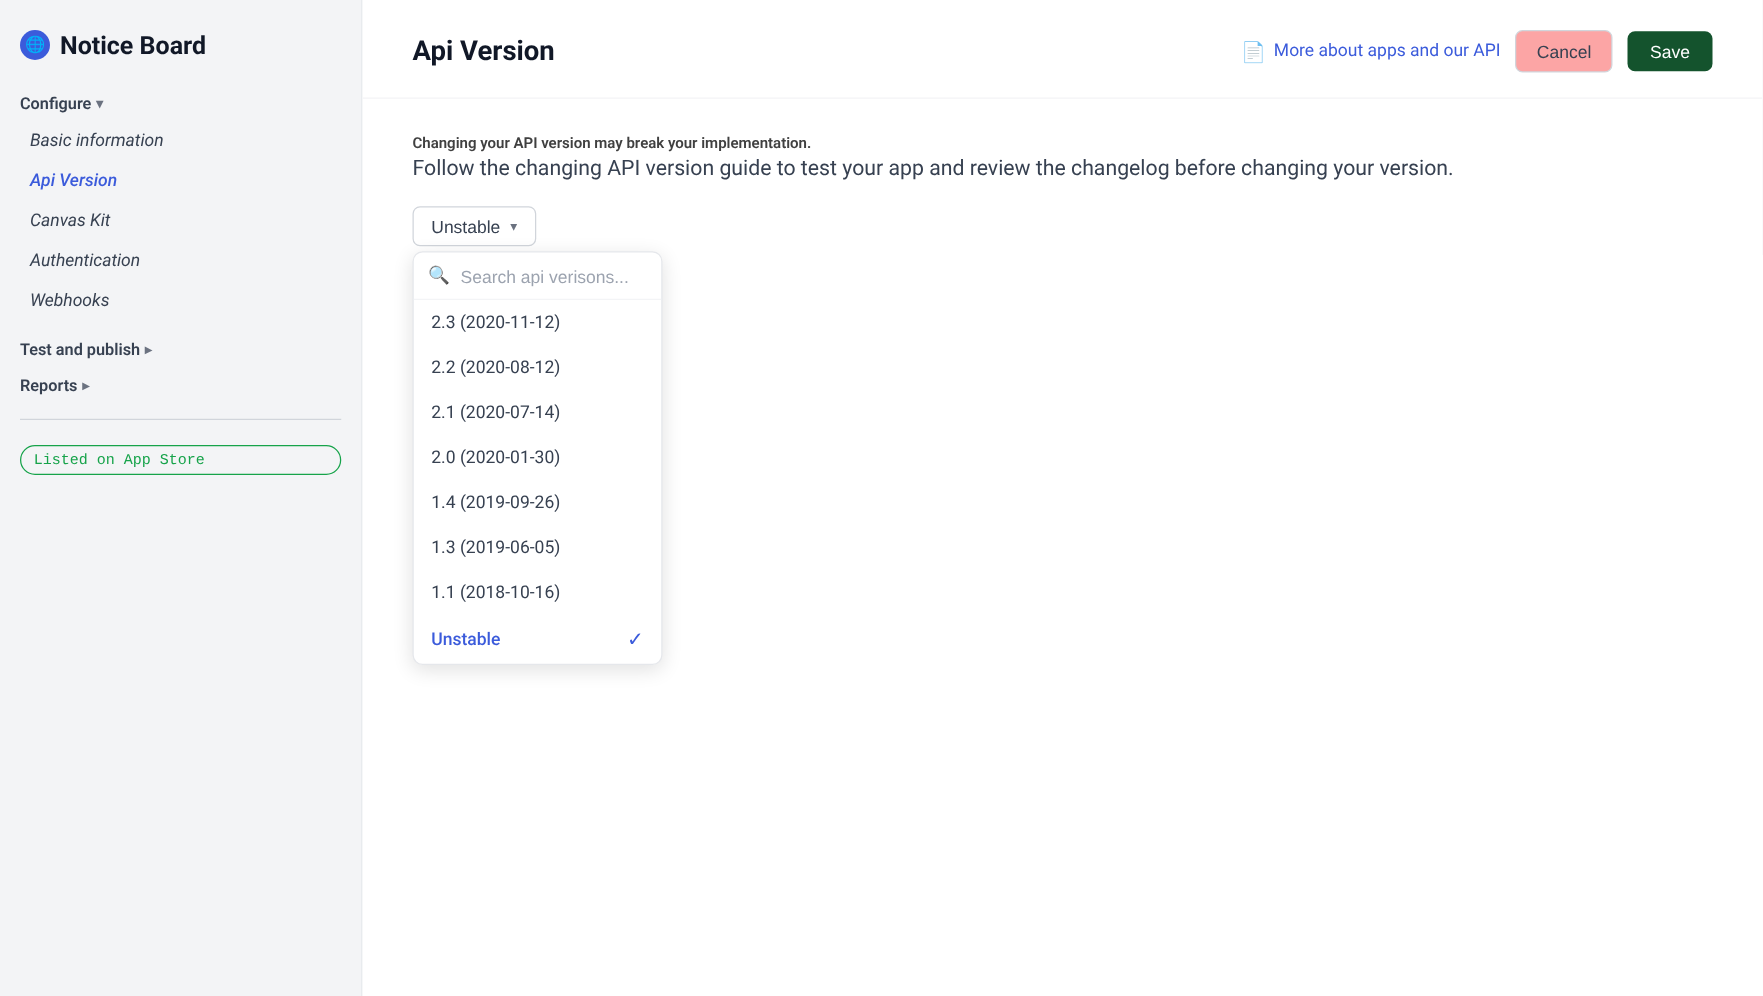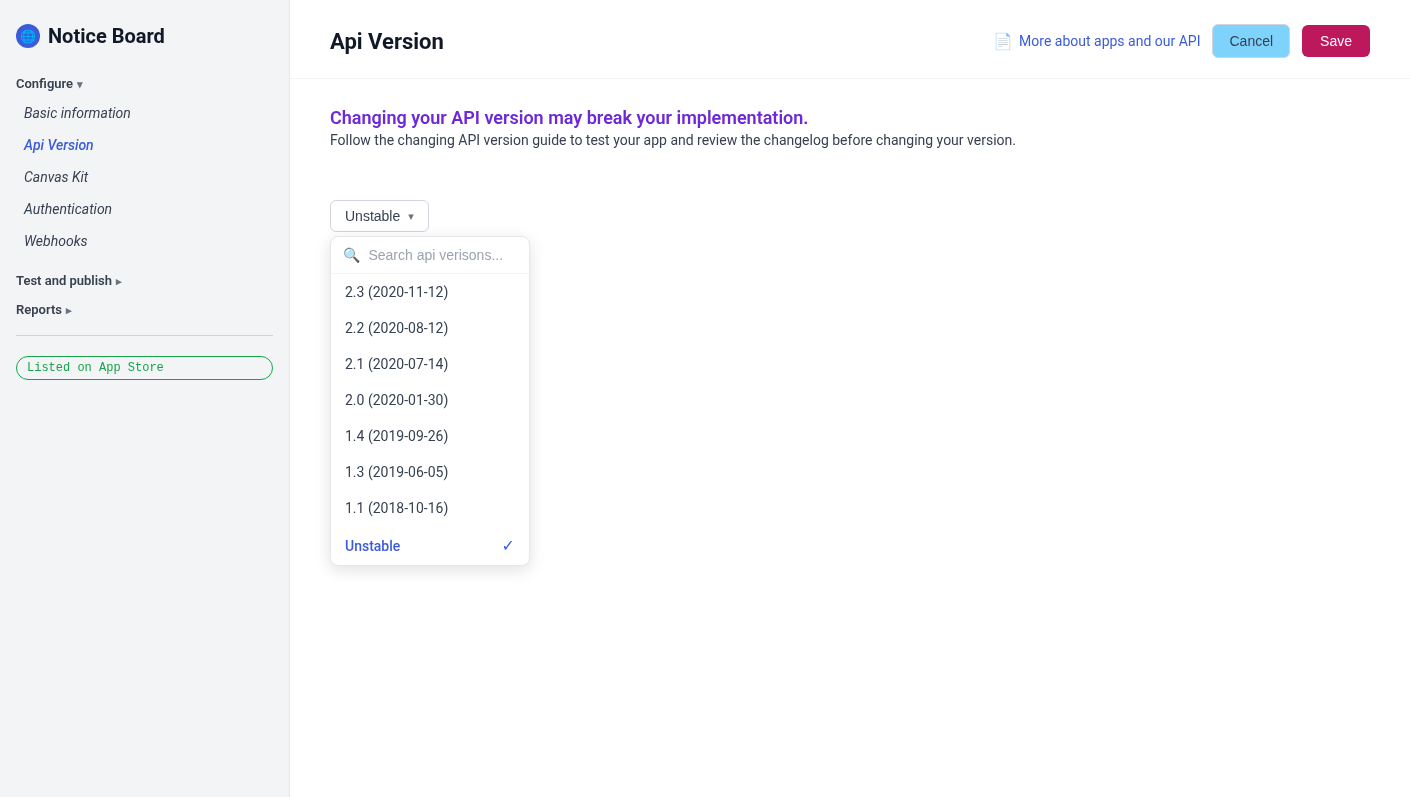--- a/index.html
+++ b/index.html
@@ -35,21 +35,21 @@
       justify-content: center;
       color: white;
       font-size: 13px;
     }
     .sidebar-section-label {
       padding: 8px 16px 6px 16px;
       font-size: 13px;
       font-weight: 600;
       color: #374151;
       display: flex;
-      align-items: flex-end;
+      align-items: flex-start;
       gap: 4px;
       cursor: pointer;
     }
     .sidebar-item {
       padding: 8px 16px 8px 24px;
       font-size: 14px;
       color: #374151;
       cursor: pointer;
       border-radius: 4px;
       font-style: italic;
@@ -107,47 +107,47 @@
       gap: 6px;
       color: #3b5bdb;
       font-size: 14px;
       text-decoration: none;
       cursor: pointer;
     }
     .btn-cancel {
       padding: 8px 16px;
       border: 1px solid #d1d5db;
       border-radius: 6px;
-      background: #7dd3fc;
+      background: #fca5a5;
       font-size: 14px;
       color: #374151;
       cursor: pointer;
     }
     .btn-save {
       padding: 8px 18px;
       border: none;
       border-radius: 6px;
-      background: #be185d;
+      background: #14532d;
       color: white;
       font-size: 14px;
       font-weight: 500;
       cursor: pointer;
     }
 
     .main-body {
       padding: 28px 40px;
     }
     .warning-text {
-      font-size: 18px;
-      color: #6d28d9;
+      font-size: 12px;
+      color: #404040;
       margin-bottom: 4px;
     }
     .warning-text strong { font-weight: 600; }
     .sub-text {
-      font-size: 14px;
+      font-size: 17px;
       color: #374151;
       margin-bottom: 20px;
     }
 
     
     .dropdown-trigger {
       display: inline-flex;
       align-items: center;
       gap: 8px;
       padding: 7px 14px;
@@ -203,21 +203,20 @@
       display: flex;
       align-items: center;
       justify-content: space-between;
     }
     .dropdown-item.selected { color: #3b5bdb; font-weight: 500; }
     .check-icon { color: #3b5bdb; font-size: 16px; }
 
     .dropdown-wrapper {
       position: relative;
       display: inline-block;
-      margin-top: 32px;
     }
     .chevron-down { font-size: 11px; color: #6b7280; }
   </style>
 </head>
 <body>
 
 <div class="sidebar">
   <div class="sidebar-title">
     <span class="globe-icon">🌐</span>
     <span>Notice Board</span>

